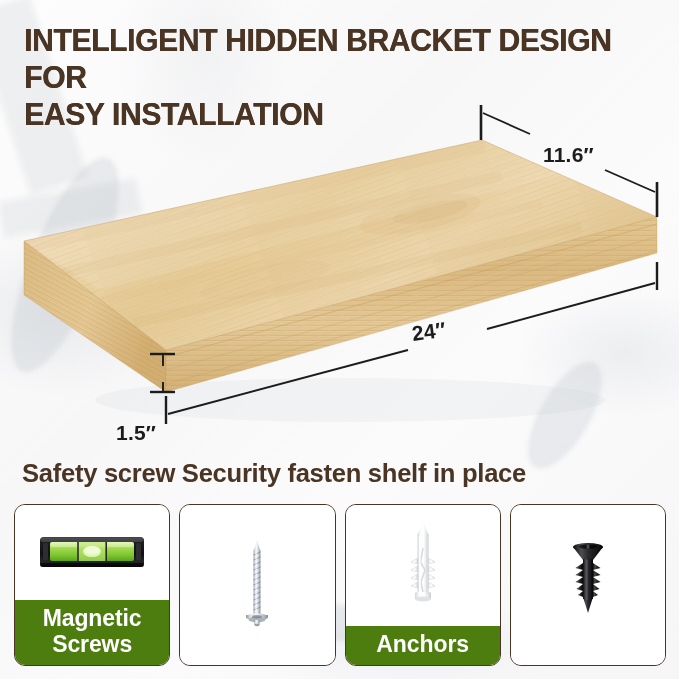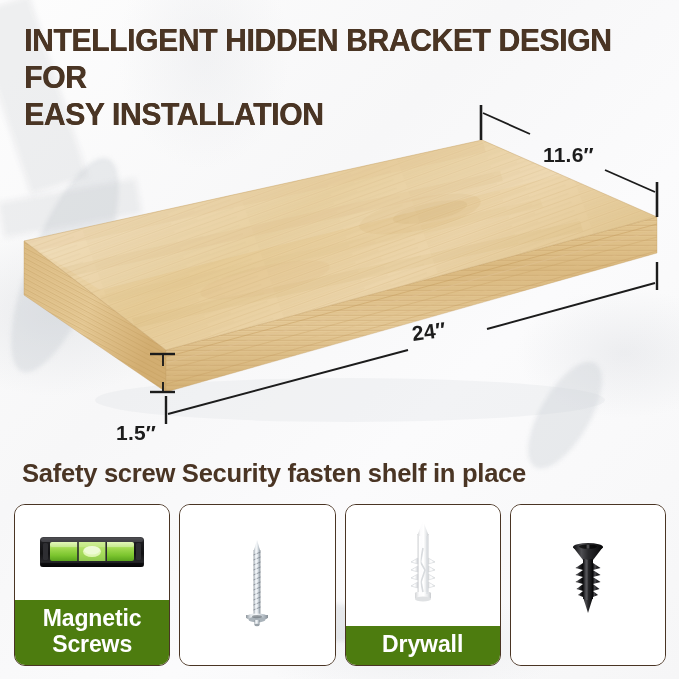--- a/index.html
+++ b/index.html
@@ -383,21 +383,21 @@
             <polygon points="28.2,64 35,68 28.2,70"></polygon>
           </g>
 
           <path d="M23 30 L20.5 44 L25 52 L21 64 L23 74" stroke="#d8dbde" stroke-width="1.6" fill="none"></path>
 
           <rect x="19" y="18" width="1.6" height="58" fill="#ffffff" opacity="0.9"></rect>
           <rect x="26.4" y="18" width="1.4" height="58" fill="#dcdfe2" opacity="0.9"></rect>
         </svg>
       </div>
       <div class="card-label two-line">
-        <span>Drywall</span>
+        <span>Anchors</span>
       </div>
     </div>
 
     <div class="card">
       <div class="card-img">
         <svg width="54" height="96" viewBox="0 0 54 96">
           <defs>
             <linearGradient id="blkMetal" x1="0" y1="0" x2="1" y2="0">
               <stop offset="0%" stop-color="#0d0d0f"></stop>
               <stop offset="28%" stop-color="#4e4e52"></stop>

